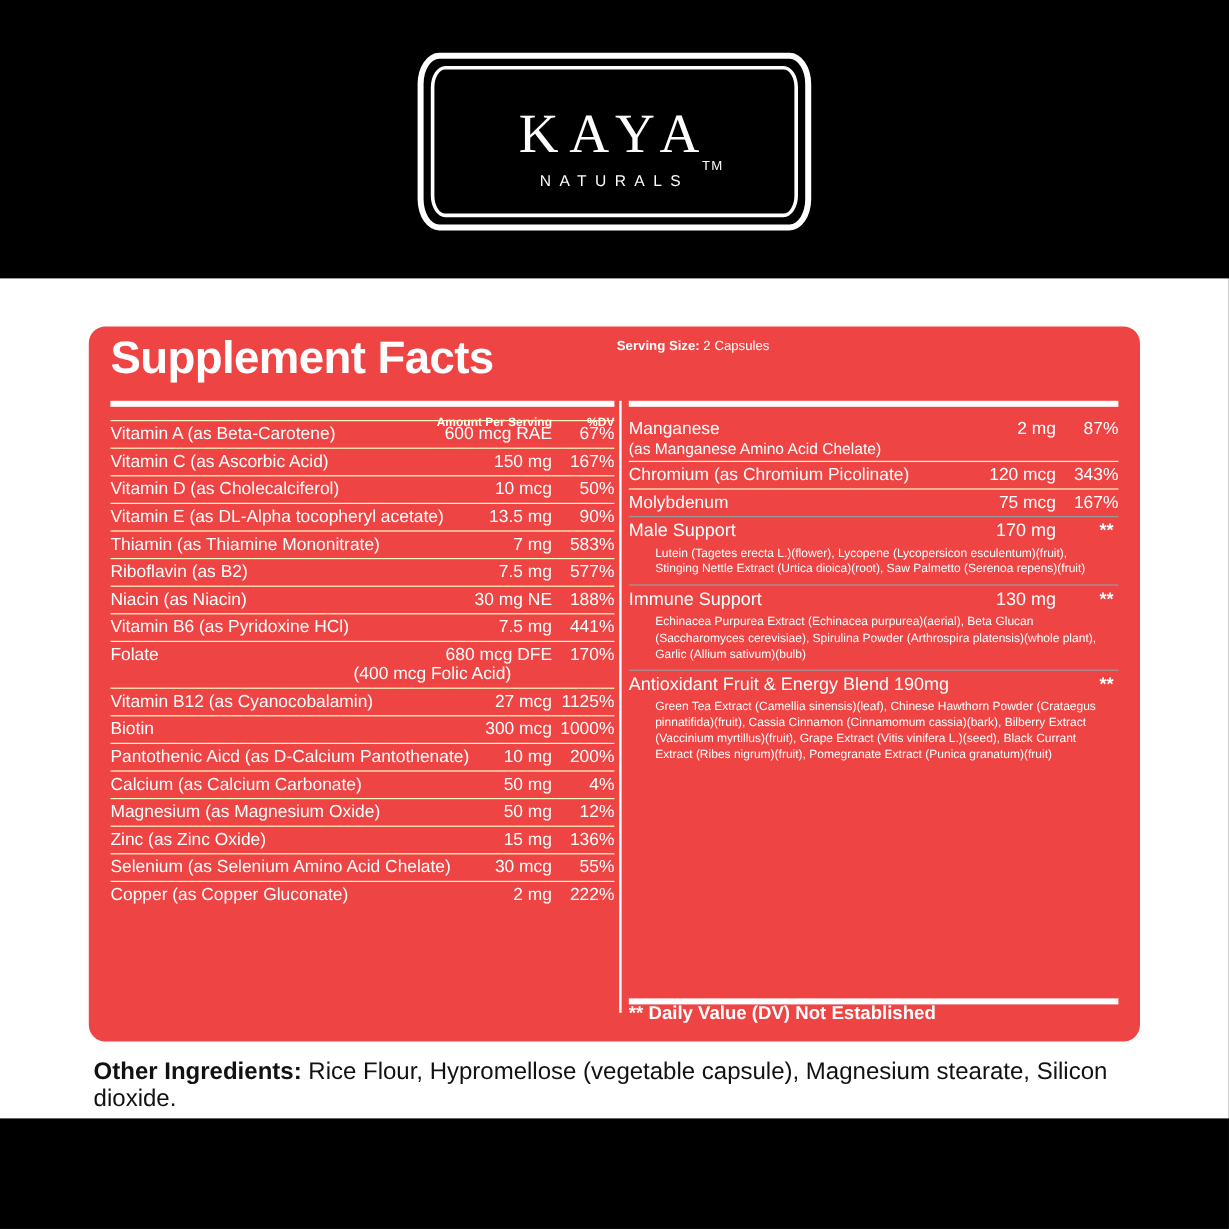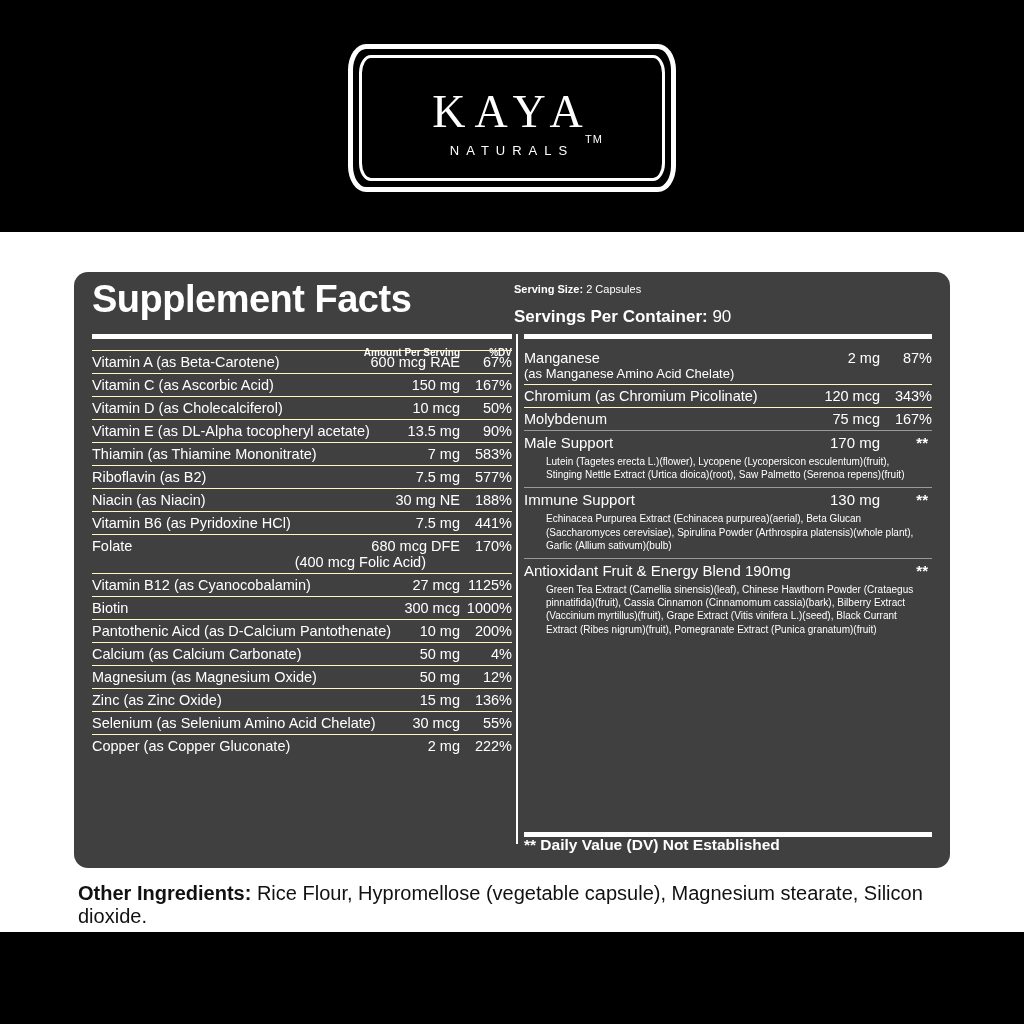--- a/index.html
+++ b/index.html
@@ -85,21 +85,21 @@
     background: #ffffff;
   }
 
   
   .facts {
     position: absolute;
     left: 74px;
     top: 40px;
     width: 876px;
     height: 596px;
-    background: #404040;
+    background: #ef4444;
     border-radius: 14px;
     color: #ffffff;
     box-sizing: border-box;
   }
 
   .facts-head {
     position: absolute;
     left: 0; top: 0;
     width: 100%;
     height: 62px;
@@ -262,24 +262,20 @@
   <div class="sheet">
 
     <div class="facts">
 
       <div class="facts-head">
         <div class="facts-title">Supplement Facts</div>
         <div class="serving-size">
           <span class="lbl">Serving Size:</span>
           <span class="val">2 Capsules</span>
         </div>
-        <div class="servings-per">
-          <span class="lbl">Servings Per Container:</span>
-          <span class="val">90</span>
-        </div>
       </div>
 
       <div class="rule-thick" style="left:18px; top:62px; width:420px;"></div>
       <div class="rule-thick" style="left:450px; top:62px; width:408px;"></div>
       <div class="divider-v" style="left:442px; top:62px; height:510px;"></div>
       <div class="rule-thick" style="left:450px; top:560px; width:408px;"></div>
 
       <div class="col col-left">
 
         <div class="hdr-row">

